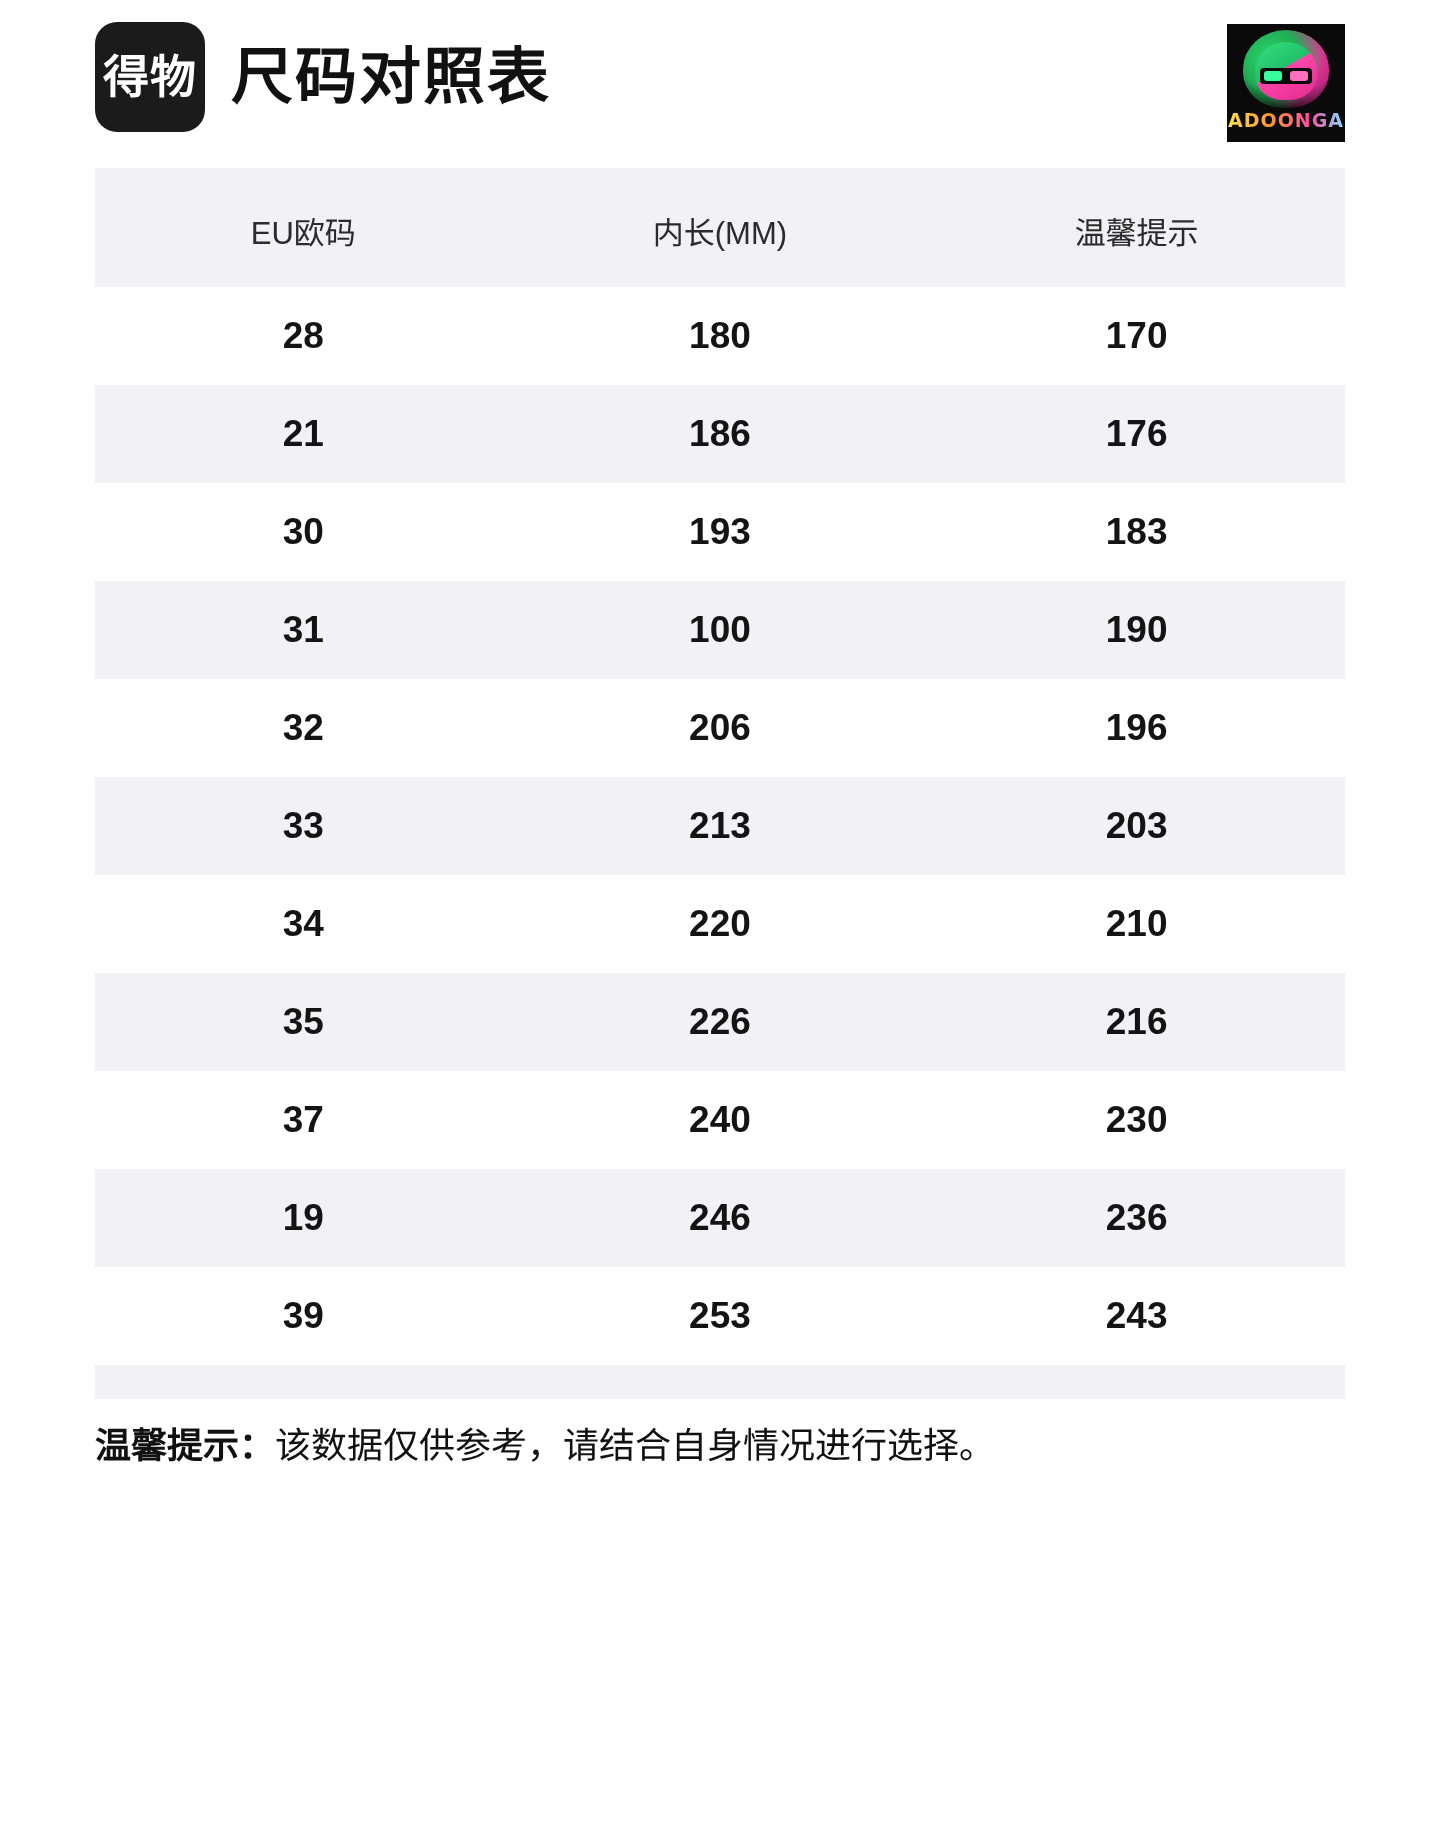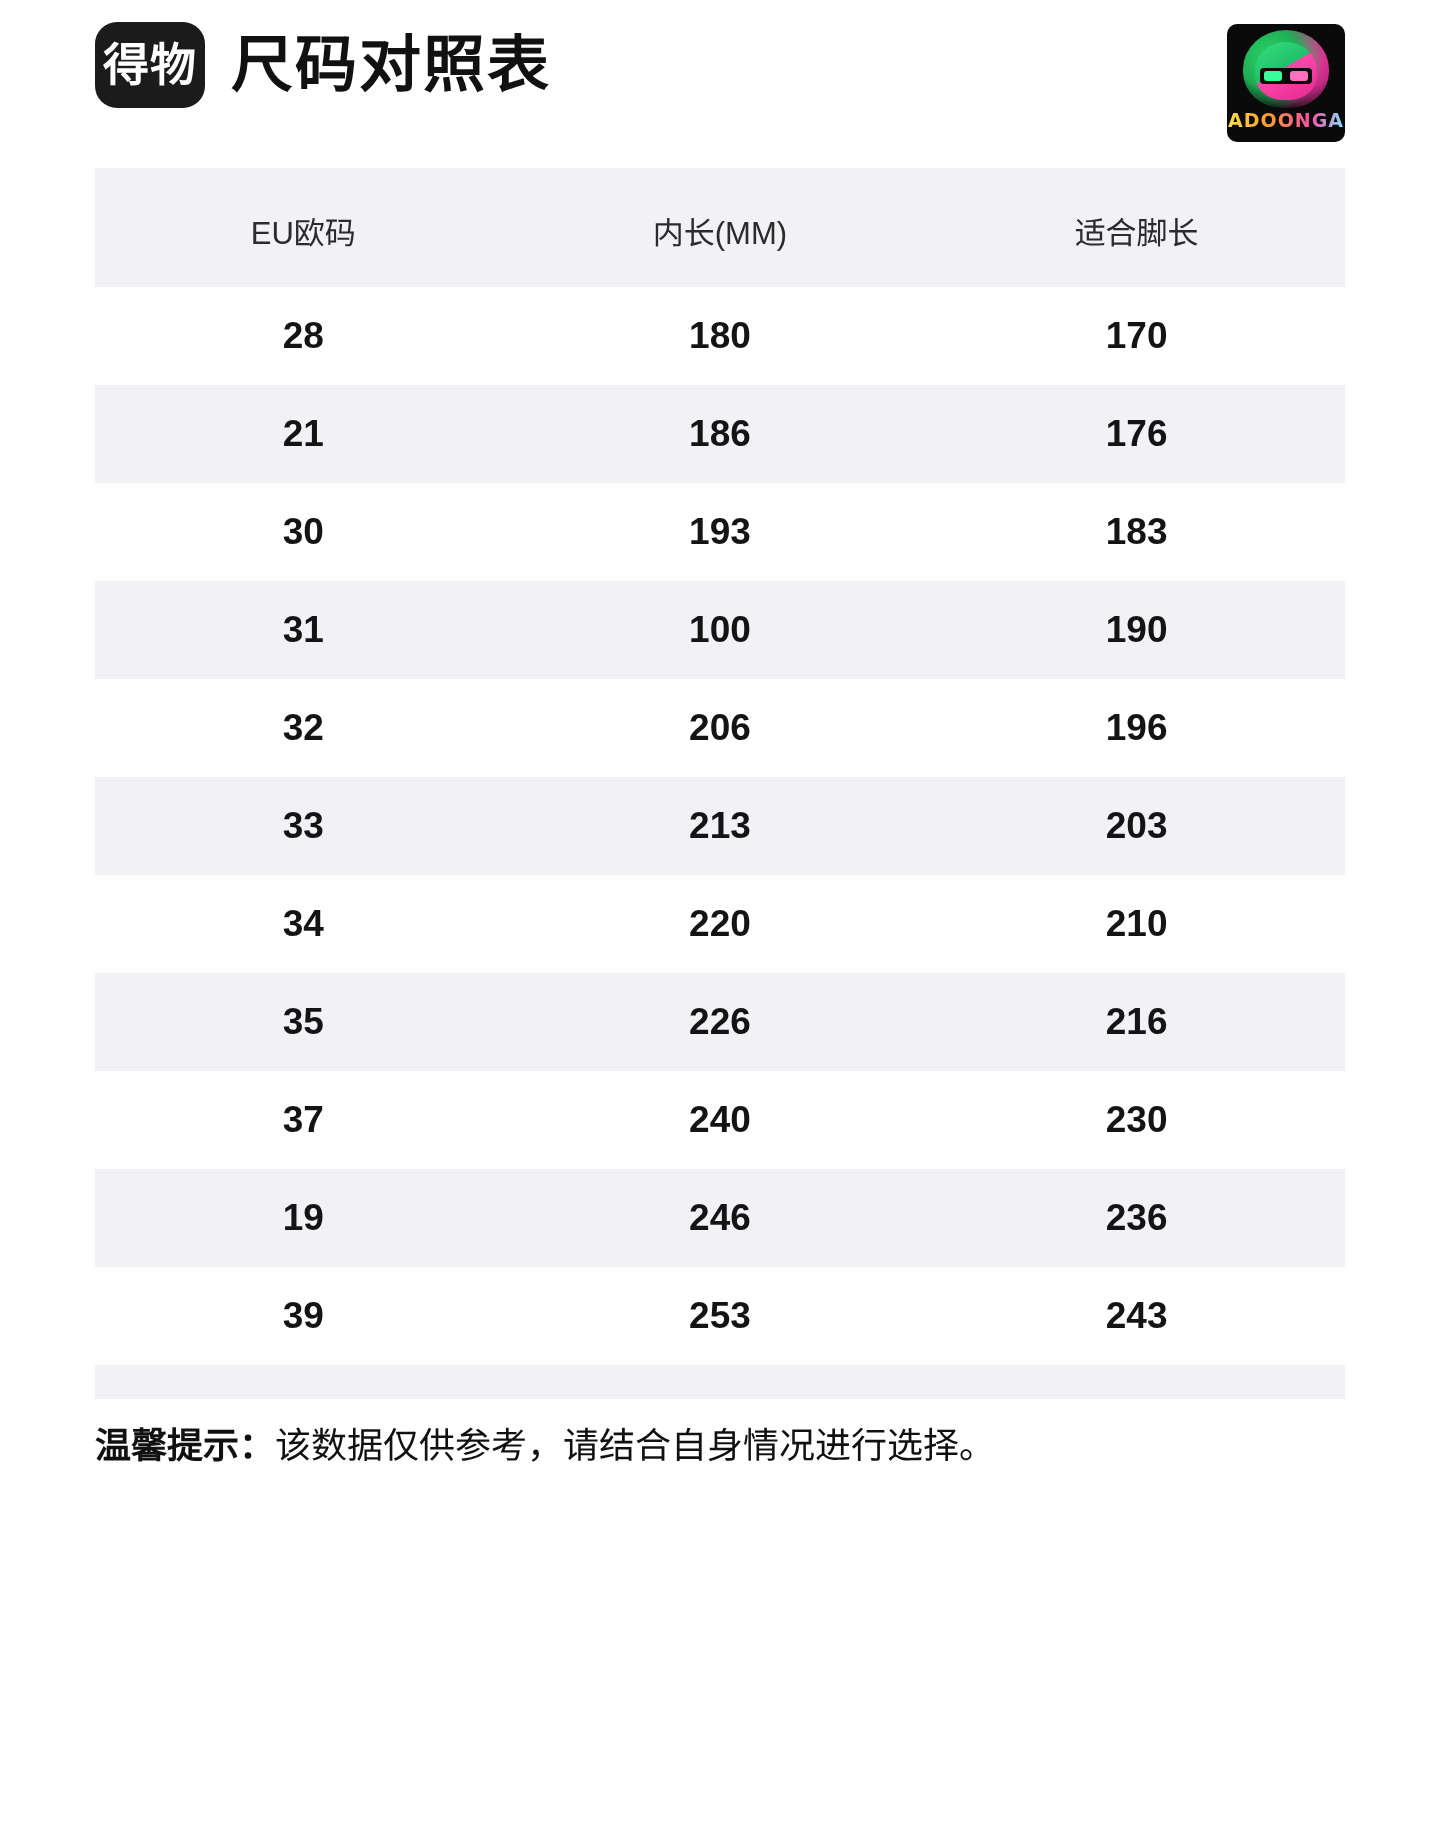--- a/index.html
+++ b/index.html
@@ -31,21 +31,21 @@
     padding-top: 22px;
     height: 150px;
     box-sizing: border-box;
   }
   .brand-block {
     display: flex;
     align-items: center;
   }
   .brand-logo {
     width: 110px;
-    height: 86px;
+    height: 110px;
     background: #1b1b1b;
     border-radius: 22px;
     display: flex;
     align-items: center;
     justify-content: center;
     flex: none;
   }
   .brand-logo-text {
     color: #ffffff;
     font-size: 46px;
@@ -63,21 +63,21 @@
     line-height: 1;
     white-space: nowrap;
     font-family: Liberation Serif, serif;
   }
 
   
   .corner-logo {
     width: 118px;
     height: 118px;
     background: #0a0a0a;
-    border-radius: 10px;
+    border-radius: 0;
     position: relative;
     overflow: hidden;
     flex: none;
     margin-top: 2px;
   }
   .corner-logo .glow {
     position: absolute;
     left: 50%;
     top: 38%;
     width: 86px;
@@ -220,21 +220,21 @@
     <table class="size-table">
       <colgroup>
         <col class="col-a">
           <col class="col-b">
           <col class="col-c">
       </colgroup>
       <thead>
         <tr>
           <th>EU欧码</th>
           <th>内长(MM)</th>
-          <th>适合脚长</th>
+          <th>温馨提示</th>
         </tr>
       </thead>
       <tbody>
         <tr>
           <td>28</td>
           <td>180</td>
           <td>170</td>
         </tr>
         <tr>
           <td>21</td>

